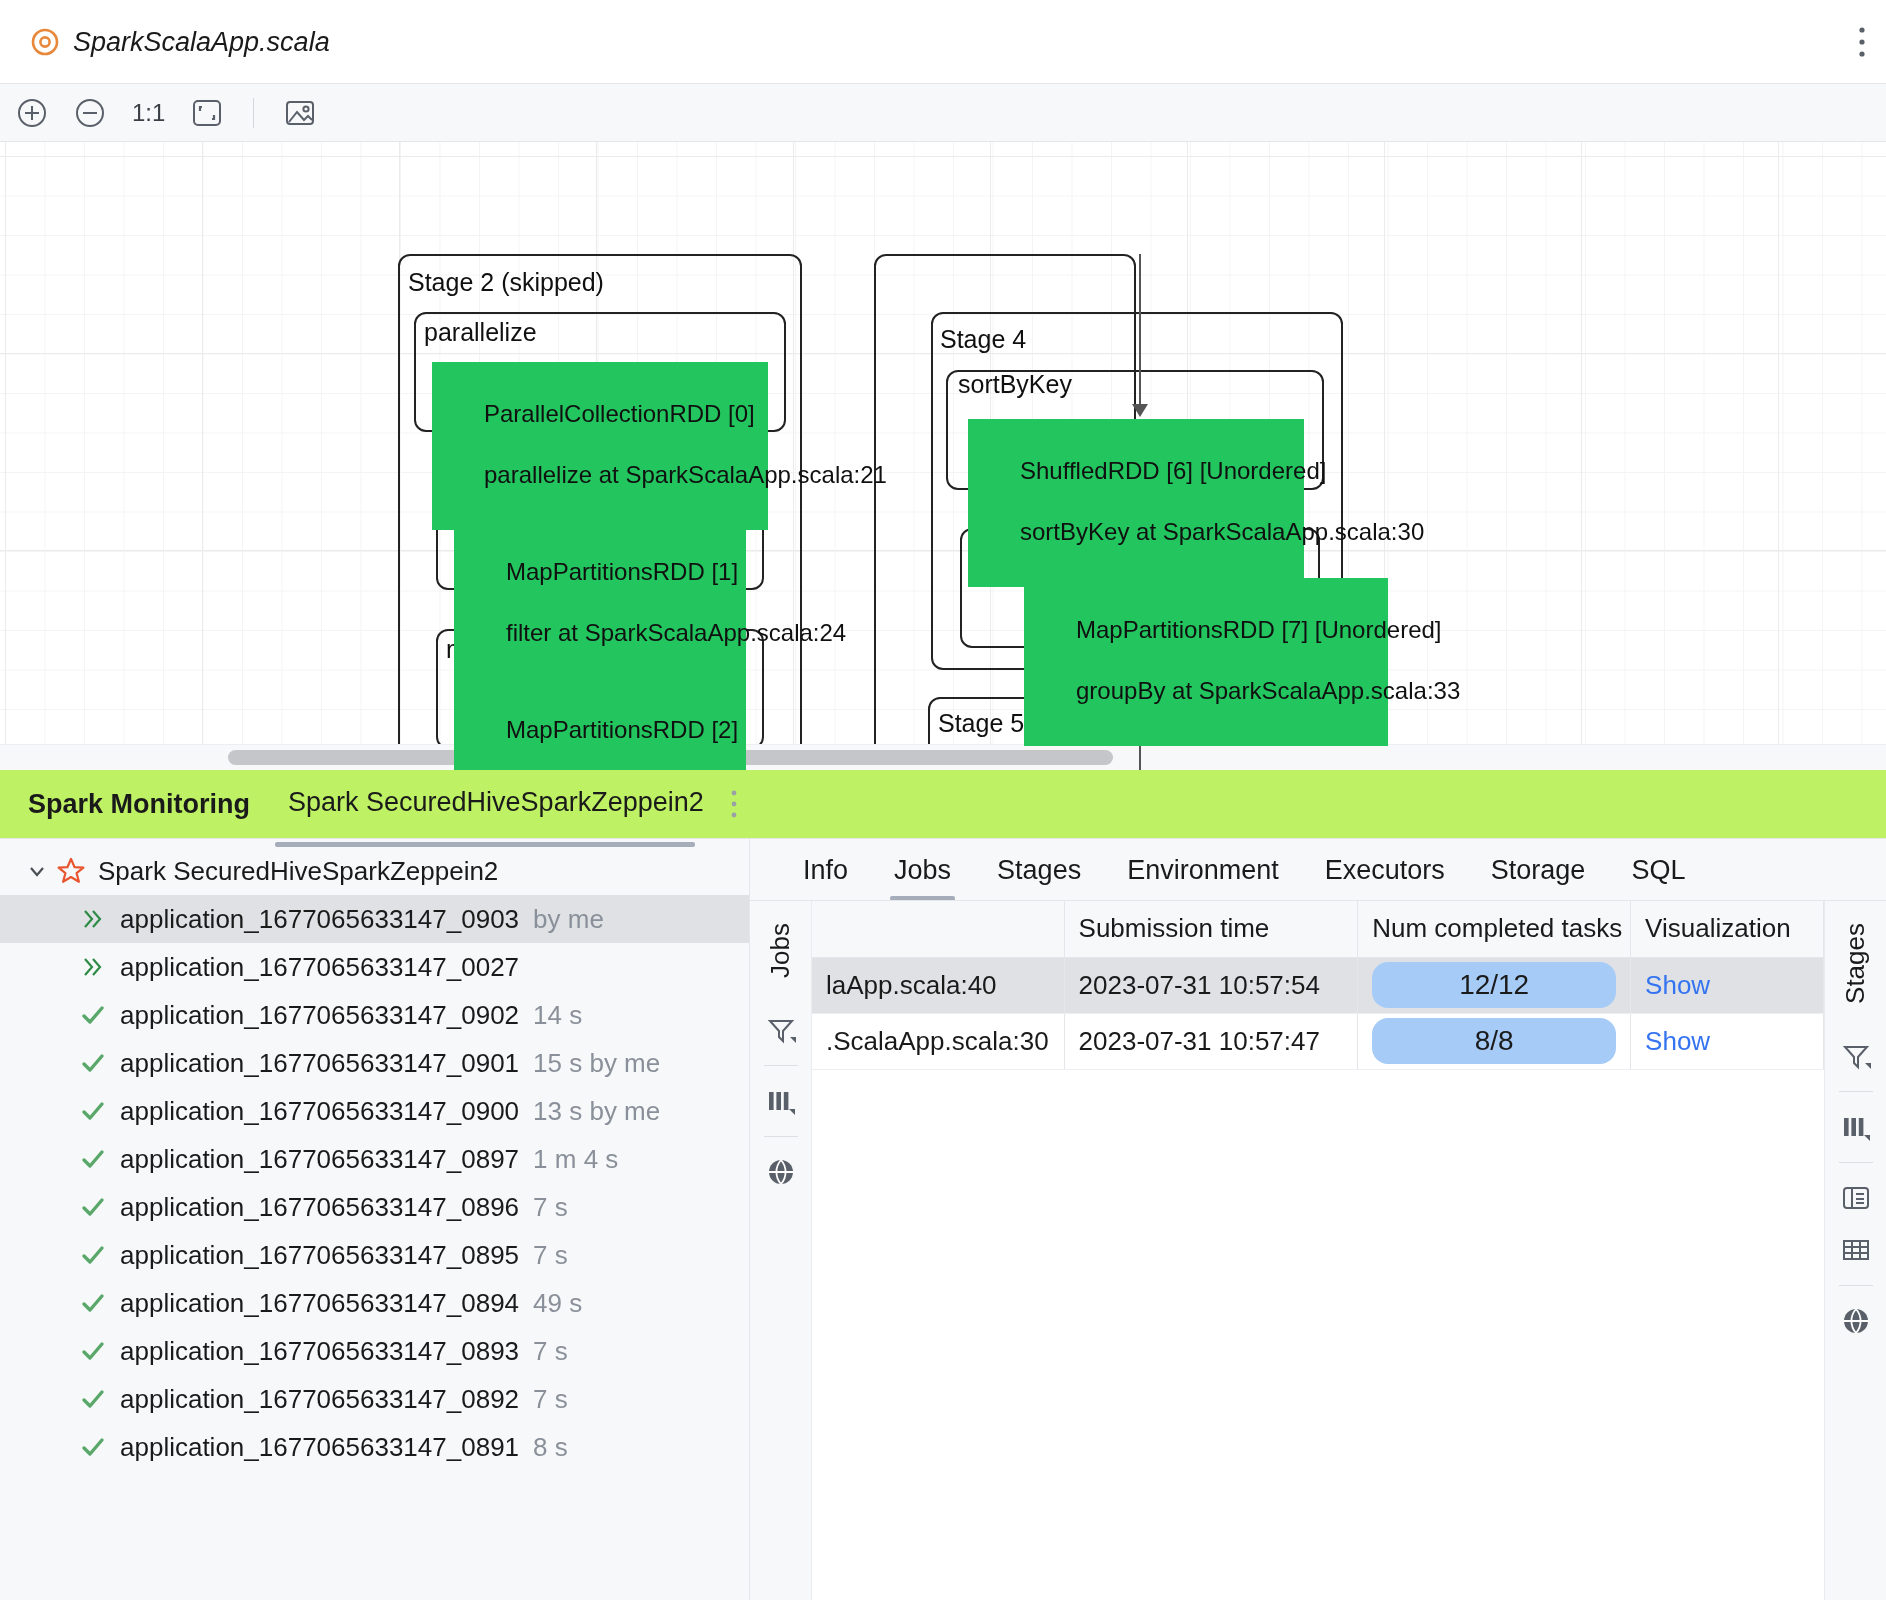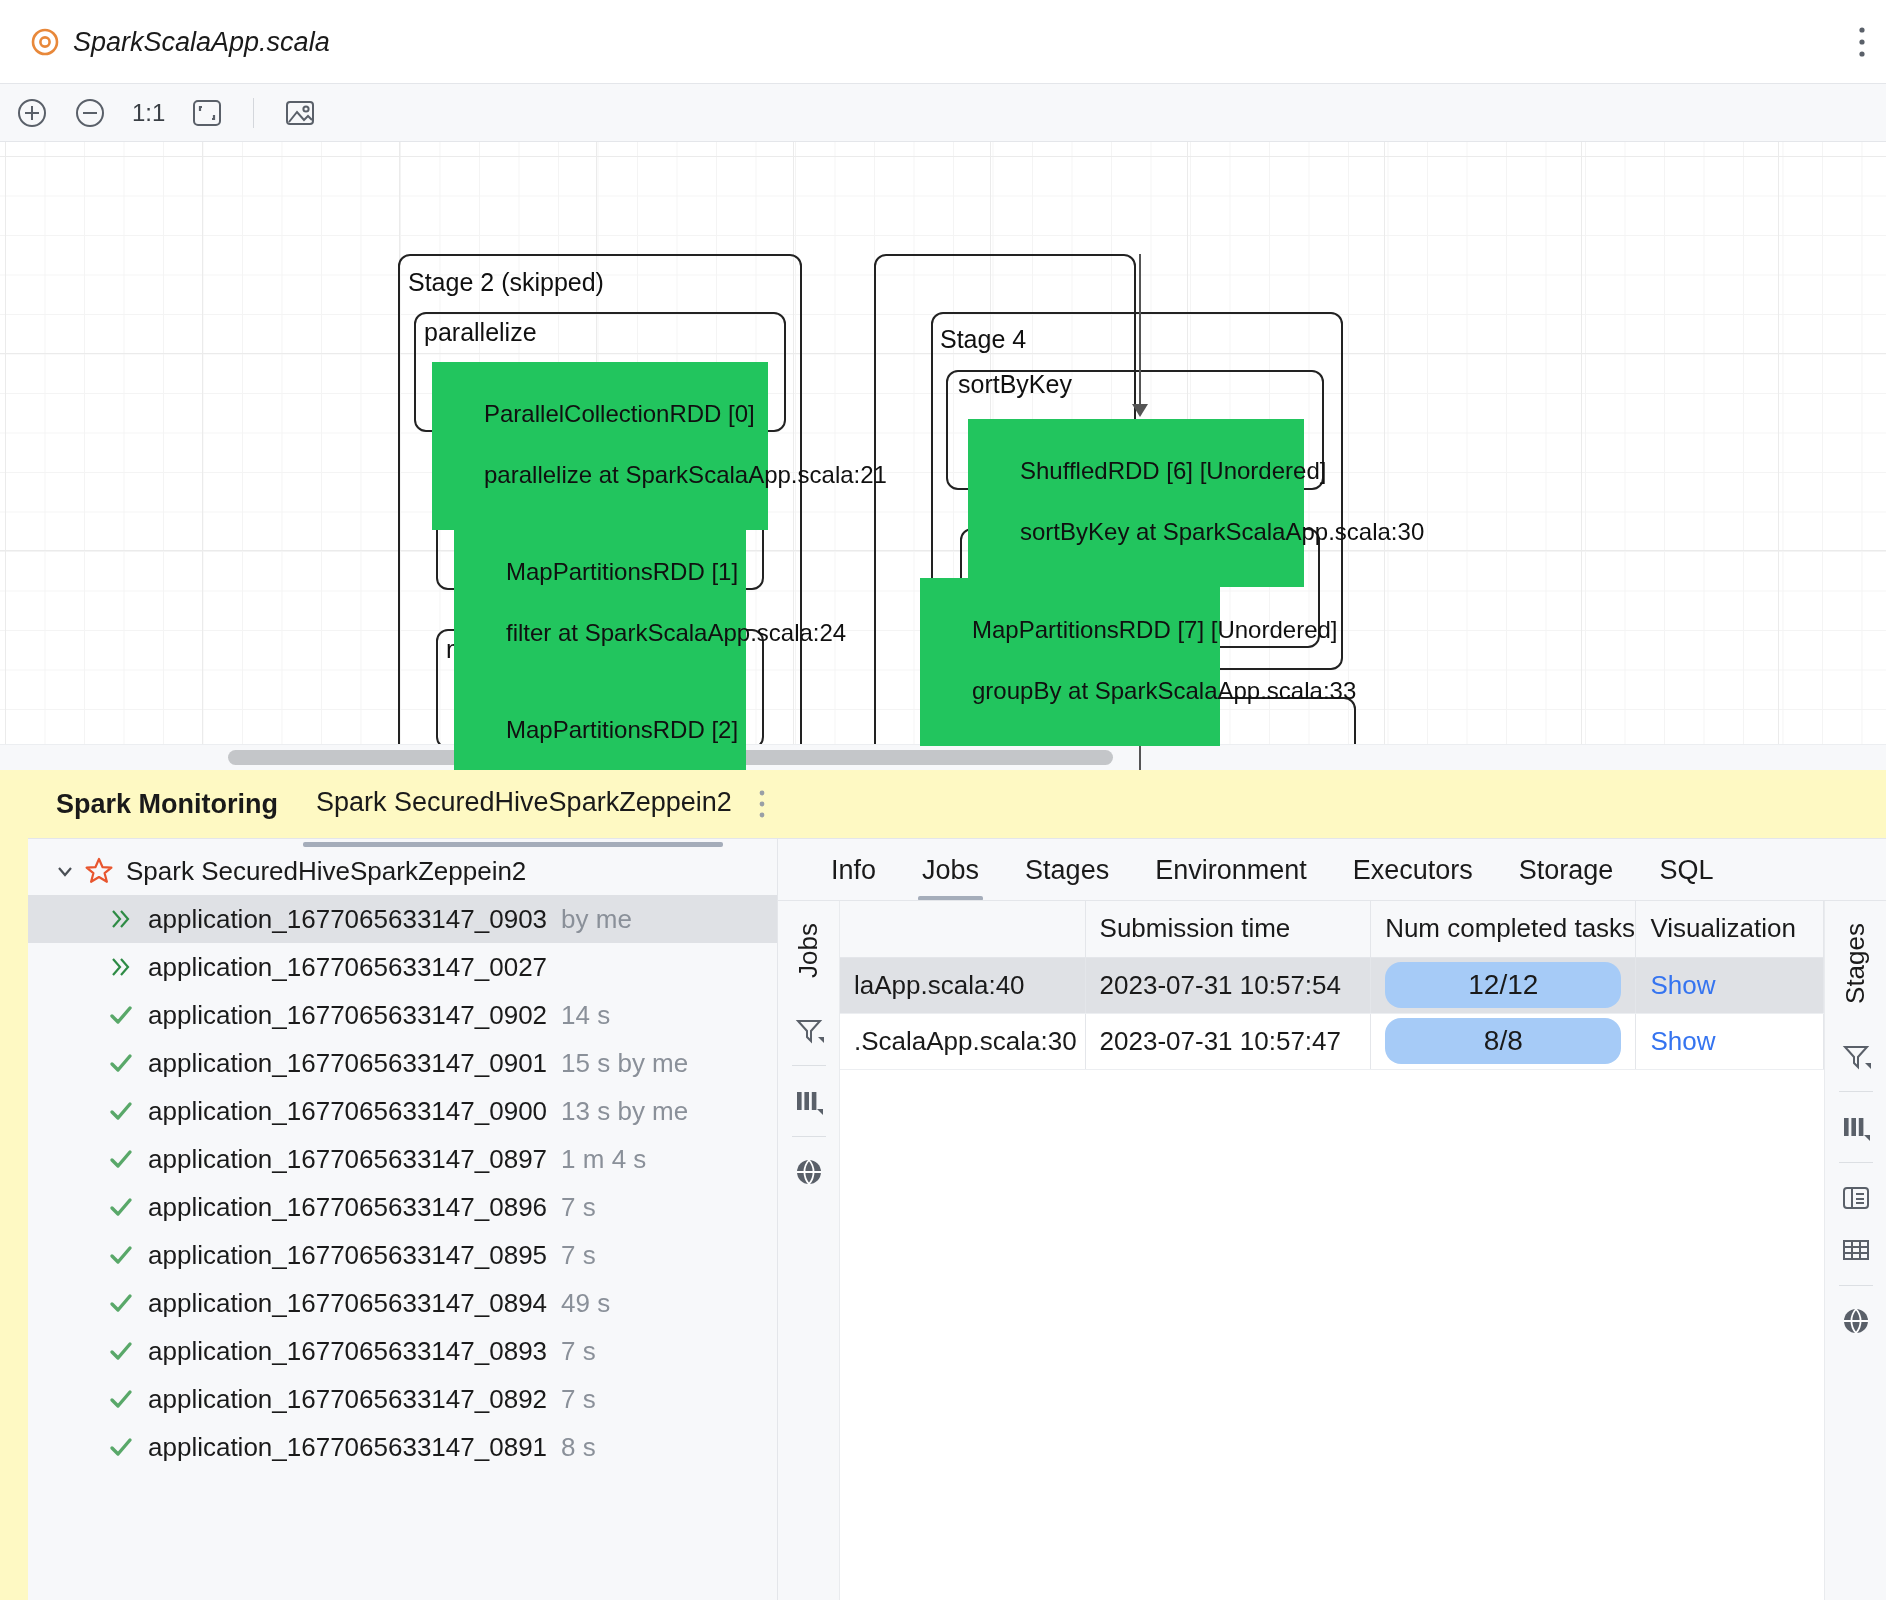--- a/index.html
+++ b/index.html
@@ -96,21 +96,21 @@
   .hscroll {
     position: absolute; left: 0; right: 0; bottom: 0; height: 26px;
     background: #f7f8fa; border-top: 1px solid #eceef1;
   }
   .hscroll-thumb {
     position: absolute; top: 5px; left: 228px; width: 885px; height: 15px;
     background: #c4c6c9; border-radius: 8px; cursor: pointer;
   }
 
   
-  .monitor { flex: 1; display: flex; flex-direction: column; background: #fef9c3; min-height: 0; padding-left: 28px; }
+  .monitor { flex: 1; display: flex; flex-direction: column; background: #bef264; min-height: 0; }
   .monitor-header {
     height: 68px; min-height: 68px; display: flex; align-items: center;
     padding: 0 0 0 28px; gap: 0; position: relative;
   }
   .monitor-title { font-size: 27px; font-weight: bold; color: #1a1a1a; }
   .monitor-tab {
     margin-left: 38px; font-size: 27px; color: #1a1a1a; cursor: pointer; position: relative;
     padding-bottom: 4px;
   }
   .monitor-tab-underline {
@@ -292,21 +292,21 @@
     <div class="arrowhead" style="left:1132px; top:262px;"></div>
     <div class="rdd" style="left:968px; top:277px; width:336px;">
       <span>ShuffledRDD [6] [Unordered]</span><br>
       <span>sortByKey at SparkScalaApp.scala:30</span>
     </div>
 
     <div class="op-box" style="left:960px; top:386px; width:360px; height:120px;"></div>
     <div class="op-label" style="left:970px; top:392px;">groupBy</div>
     <div class="edge" style="left:1139px; top:330px; height:88px;"></div>
     <div class="arrowhead" style="left:1132px; top:414px;"></div>
-    <div class="rdd" style="left:920px; top:436px; width:300px;">
+    <div class="rdd" style="left:1024px; top:436px; width:364px;">
       <span>MapPartitionsRDD [7] [Unordered]</span><br>
       <span>groupBy at SparkScalaApp.scala:33</span>
     </div>
 
     <div class="stage-box" style="left:928px; top:555px; width:428px; height:180px;"></div>
     <div class="stage-label" style="left:938px; top:567px;">Stage 5</div>
 
     <div class="op-box" style="left:960px; top:613px; width:360px; height:130px;"></div>
     <div class="op-label" style="left:970px; top:619px;">groupBy</div>
     <div class="edge" style="left:1139px; top:500px; height:140px;"></div>

